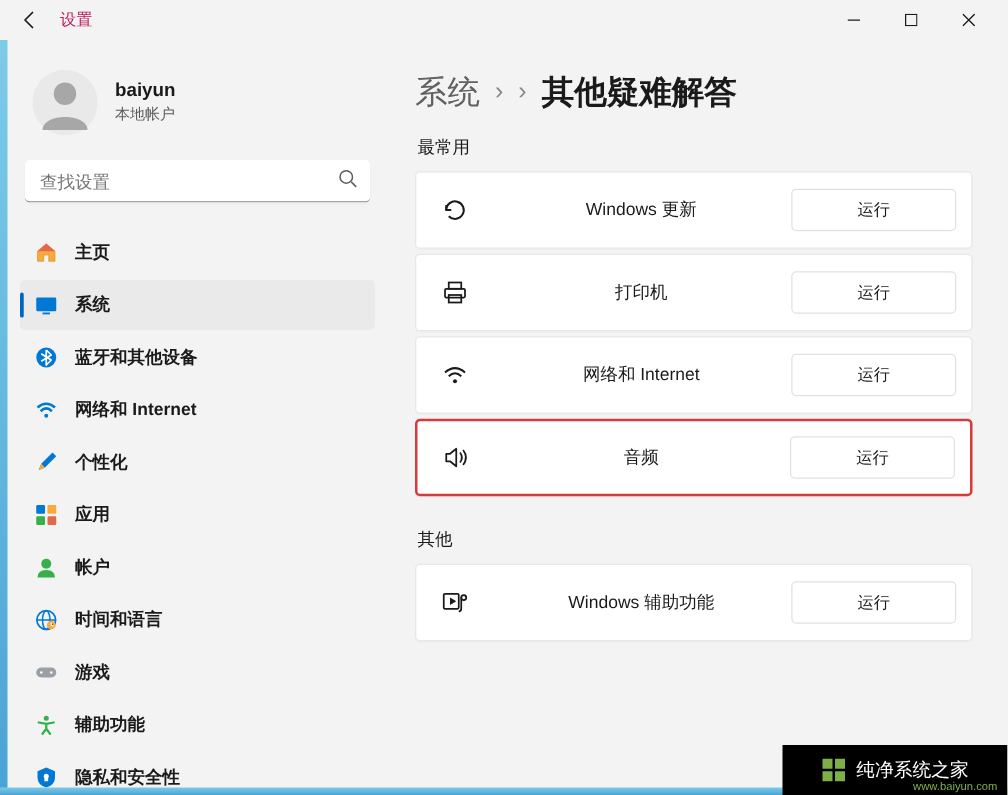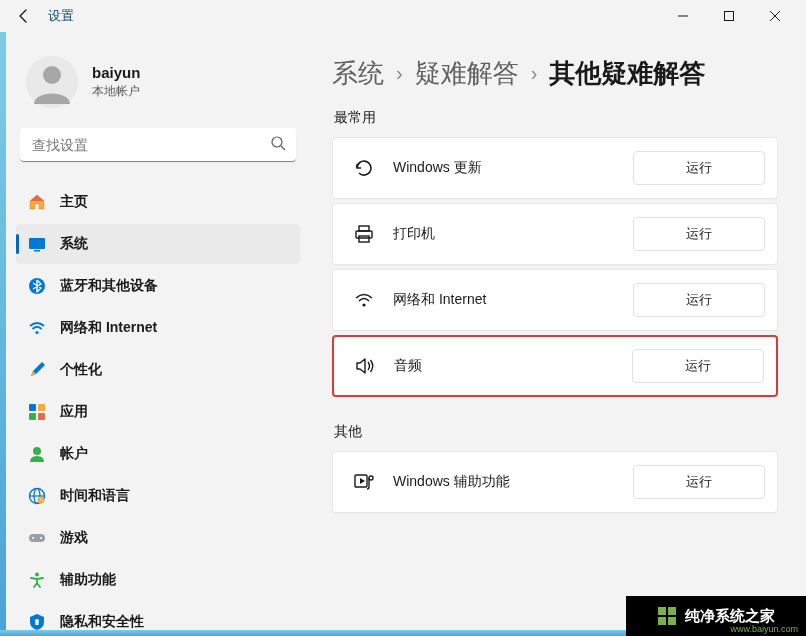--- a/index.html
+++ b/index.html
@@ -1,21 +1,21 @@
 <!DOCTYPE html>
 <html><head>
 <meta charset="utf-8">
 <style>
   * { box-sizing: border-box; margin: 0; padding: 0; font-family: "Segoe UI", "Microsoft YaHei", sans-serif; }
   body { background: #f3f3f3; width: 806px; height: 636px; overflow: hidden; position: relative; }
   .window { background: #f3f3f3; width: 100%; height: 100%; display: flex; flex-direction: column; }
   .titlebar { height: 42px; display: flex; align-items: center; padding: 0 8px; }
   .back { width: 32px; height: 32px; display: flex; align-items: center; justify-content: center; border-radius: 4px; }
   .back svg { width: 16px; height: 16px; }
-  .titlebar-title { font-size: 13px; margin-left: 8px; color: #0c4a6e; }
+  .titlebar-title { font-size: 13px; margin-left: 8px; color: #be185d; }
   .win-controls { margin-left: auto; display: flex; }
   .win-btn { width: 46px; height: 32px; display: flex; align-items: center; justify-content: center; }
   .win-btn svg { width: 10px; height: 10px; }
   .content { flex: 1; display: flex; }
   .side-gutter { width: 6px; background: linear-gradient(#7ecbe8, #4aa3d6); }
   .sidebar { width: 304px; padding: 10px 10px 0 10px; display: flex; flex-direction: column; overflow: hidden; }
   .user-row { display: flex; align-items: center; gap: 14px; padding: 14px 10px 20px 10px; }
   .avatar { width: 52px; height: 52px; border-radius: 50%; background: #e9e9e9; display: flex; align-items: center; justify-content: center; }
   .avatar svg { width: 52px; height: 52px; }
   .user-info .uname { font-size: 15px; font-weight: 600; color: #1a1a1a; }
@@ -33,25 +33,25 @@
   .main { flex: 1; padding: 24px 28px 0 22px; overflow-y: auto; }
   .crumbs { display: flex; align-items: center; gap: 12px; font-size: 26px; color: #1a1a1a; margin-bottom: 18px; }
   .crumb-link { color: #616161; cursor: default; }
   .crumb-sep { color: #888; font-size: 20px; }
   .crumb-cur { font-weight: 600; }
   .section-title { font-size: 14px; color: #1a1a1a; margin: 2px 0 10px 2px; }
   .card { background: #fff; border: 1px solid #e7e7e7; border-radius: 4px; height: 62px; display: flex; align-items: center; padding: 0 12px 0 20px; margin-bottom: 4px; box-shadow: 0 1px 1px rgba(0,0,0,0.02); }
   .card.highlight { border: 2.5px solid #d73a3a; }
   .card-icon { width: 22px; height: 22px; display: flex; align-items: center; justify-content: center; margin-right: 18px; }
   .card-icon svg { width: 22px; height: 22px; }
-  .card-label { font-size: 14px; color: #1a1a1a; flex: 1; }
+  .card-label { font-size: 14px; color: #1a1a1a; flex: 1; text-align: center; }
   .run-btn { width: 132px; height: 34px; border: 1px solid #e1e1e1; border-radius: 4px; background: #fff; font-size: 13px; color: #1a1a1a; display: flex; align-items: center; justify-content: center; cursor: default; }
   .watermark { position: absolute; right: 0; bottom: 0; width: 180px; height: 40px; background: #000; display: flex; align-items: center; justify-content: center; gap: 8px; color: #fff; font-size: 14px; }
   .watermark .wicon { width: 20px; height: 20px; }
-  .watermark .wtext { font-size: 15px; font-weight: 700; }
+  .watermark .wtext { font-size: 15px; font-weight: 400; }
   .watermark .wurl { position: absolute; bottom: 2px; right: 8px; font-size: 9px; color: #7fb048; }
   .bottom-bar { position: absolute; left: 0; right: 0; bottom: 0; height: 6px; background: linear-gradient(#7ecbe8, #4aa3d6); }
   ::-webkit-scrollbar { width: 4px; }
   ::-webkit-scrollbar-thumb { background: #c8c8c8; border-radius: 2px; }
 </style>
 </head>
 <body>
 
 <div class="window">
   <div class="titlebar">
@@ -216,21 +216,20 @@
             </span>
           <span>隐私和安全性</span>
         </div>
       </div>
     </div>
 
     <div class="main">
       <div class="crumbs">
         <span class="crumb-link">系统</span>
         <span class="crumb-sep">›</span>
-        <span class="crumb-link">疑难解答</span>
         <span class="crumb-sep">›</span>
         <span class="crumb-cur">其他疑难解答</span>
       </div>
 
       <div class="section-title">最常用</div>
 
       <div class="card">
         <span class="card-icon">
             <svg viewBox="0 0 22 22">
               <path d="M4 11 A7 7 0 1 1 6 16" stroke="#1a1a1a" stroke-width="1.6" fill="none"></path>

